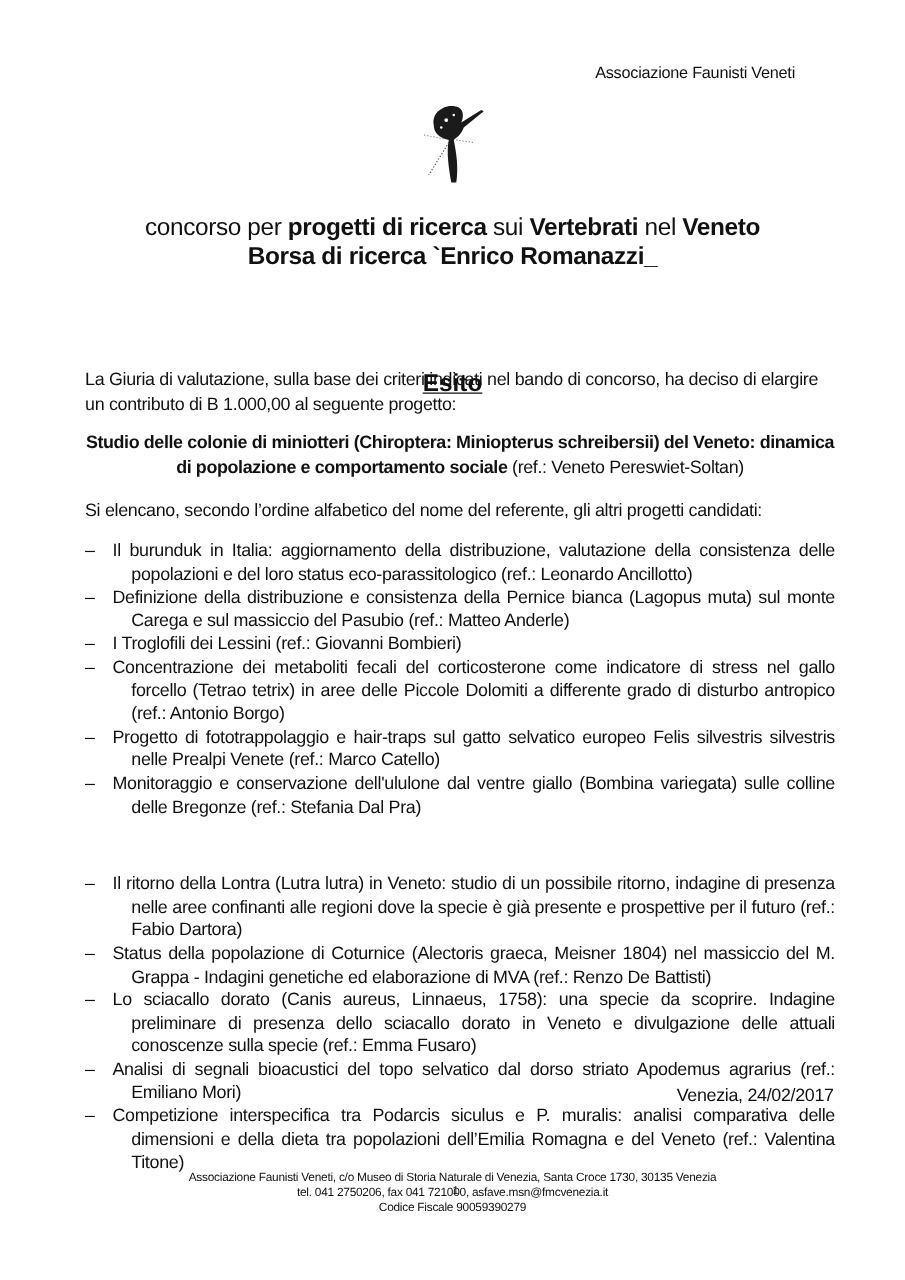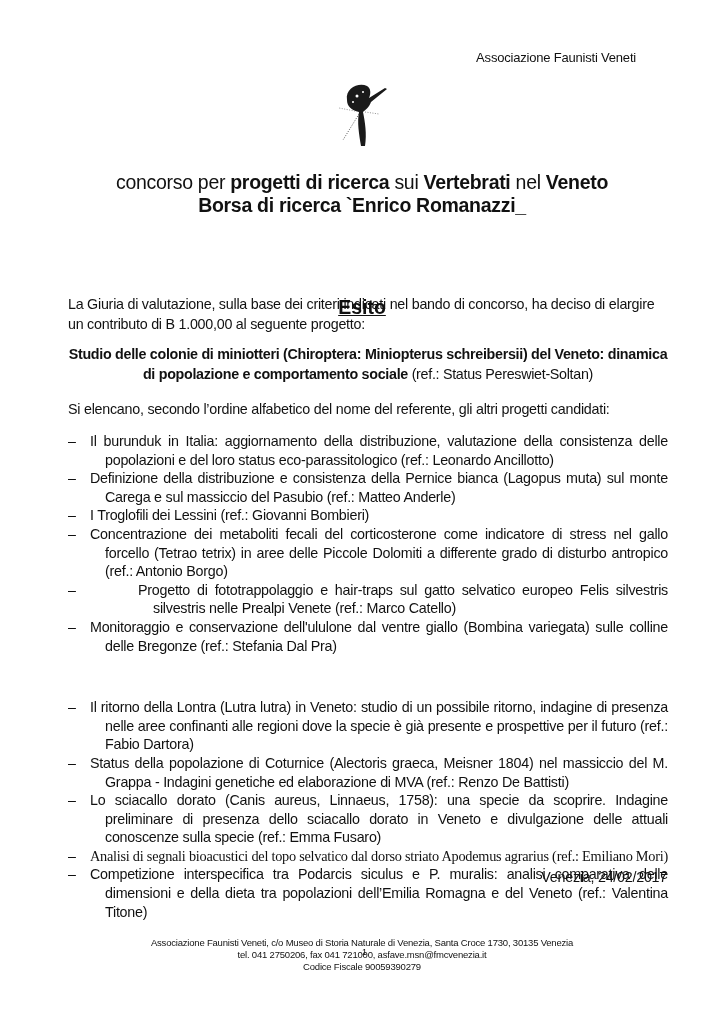--- a/index.html
+++ b/index.html
@@ -84,21 +84,21 @@
     <span>concorso per </span><b>progetti di ricerca</b><span> sui </span><b>Vertebrati</b><span> nel </span><b>Veneto</b>
   </div>
   <div><b>Borsa di ricerca `Enrico Romanazzi_</b></div>
 </div>
 
 <div class="esito">Esito</div>
 
 <div class="intro">La Giuria di valutazione, sulla base dei criteri indicati nel bando di concorso, ha deciso di elargire un contributo di B 1.000,00 al seguente progetto:</div>
 
 <div class="winner">
-  <b>Studio delle colonie di miniotteri (Chiroptera: Miniopterus schreibersii) del Veneto: dinamica di popolazione e comportamento sociale</b><span> (ref.: Status Pereswiet-Soltan)</span>
+  <b>Studio delle colonie di miniotteri (Chiroptera: Miniopterus schreibersii) del Veneto: dinamica di popolazione e comportamento sociale</b><span> (ref.: Veneto Pereswiet-Soltan)</span>
 </div>
 
 <div class="list-intro">Si elencano, secondo l’ordine alfabetico del nome del referente, gli altri progetti candidati:</div>
 
 <ul class="projects">
   <li>
       <span class="dash">–</span>
       <span class="txt" style="padding-left: 15px; text-indent: -15px;">Il burunduk in Italia: aggiornamento della distribuzione, valutazione della consistenza delle popolazioni e del loro status eco-parassitologico (ref.: Leonardo Ancillotto)</span>
     </li>
   <li>
@@ -108,41 +108,41 @@
   <li>
       <span class="dash">–</span>
       <span class="txt" style="padding-left: 15px; text-indent: -15px;">I Troglofili dei Lessini (ref.: Giovanni Bombieri)</span>
     </li>
   <li>
       <span class="dash">–</span>
       <span class="txt" style="padding-left: 15px; text-indent: -15px;">Concentrazione dei metaboliti fecali del corticosterone come indicatore di stress nel gallo forcello (Tetrao tetrix) in aree delle Piccole Dolomiti a differente grado di disturbo antropico (ref.: Antonio Borgo)</span>
     </li>
   <li>
       <span class="dash">–</span>
-      <span class="txt" style="padding-left: 15px; text-indent: -15px; margin-left: 48px;">Progetto di fototrappolaggio e hair-traps sul gatto selvatico europeo Felis silvestris silvestris nelle Prealpi Venete (ref.: Marco Catello)</span>
+      <span class="txt" style="padding-left: 15px; text-indent: -15px;">Progetto di fototrappolaggio e hair-traps sul gatto selvatico europeo Felis silvestris silvestris nelle Prealpi Venete (ref.: Marco Catello)</span>
     </li>
   <li>
       <span class="dash">–</span>
       <span class="txt" style="padding-left: 15px; text-indent: -15px;">Monitoraggio e conservazione dell'ululone dal ventre giallo (Bombina variegata) sulle colline delle Bregonze (ref.: Stefania Dal Pra)</span>
     </li>
   <li>
       <span class="dash">–</span>
       <span class="txt" style="padding-left: 15px; text-indent: -15px; margin-top: 43px;">Il ritorno della Lontra (Lutra lutra) in Veneto: studio di un possibile ritorno, indagine di presenza nelle aree confinanti alle regioni dove la specie è già presente e prospettive per il futuro (ref.: Fabio Dartora)</span>
     </li>
   <li>
       <span class="dash">–</span>
       <span class="txt" style="padding-left: 15px; text-indent: -15px;">Status della popolazione di Coturnice (Alectoris graeca, Meisner 1804) nel massiccio del M. Grappa - Indagini genetiche ed elaborazione di MVA (ref.: Renzo De Battisti)</span>
     </li>
   <li>
       <span class="dash">–</span>
       <span class="txt" style="padding-left: 15px; text-indent: -15px;">Lo sciacallo dorato (Canis aureus, Linnaeus, 1758): una specie da scoprire. Indagine preliminare di presenza dello sciacallo dorato in Veneto e divulgazione delle attuali conoscenze sulla specie (ref.: Emma Fusaro)</span>
     </li>
   <li>
       <span class="dash">–</span>
-      <span class="txt" style="padding-left: 15px; text-indent: -15px; font-family: Liberation Serif, serif;">Analisi di segnali bioacustici del topo selvatico dal dorso striato Apodemus agrarius (ref.: Emiliano Mori)</span>
+      <span class="txt" style="padding-left: 15px; text-indent: -15px;">Analisi di segnali bioacustici del topo selvatico dal dorso striato Apodemus agrarius (ref.: Emiliano Mori)</span>
     </li>
   <li>
       <span class="dash">–</span>
       <span class="txt" style="padding-left: 15px; text-indent: -15px;">Competizione interspecifica tra Podarcis siculus e P. muralis: analisi comparativa delle dimensioni e della dieta tra popolazioni dell’Emilia Romagna e del Veneto (ref.: Valentina Titone)</span>
     </li>
 </ul>
 
 <div class="date">Venezia, 24/02/2017</div>
 
 <div class="footer">

